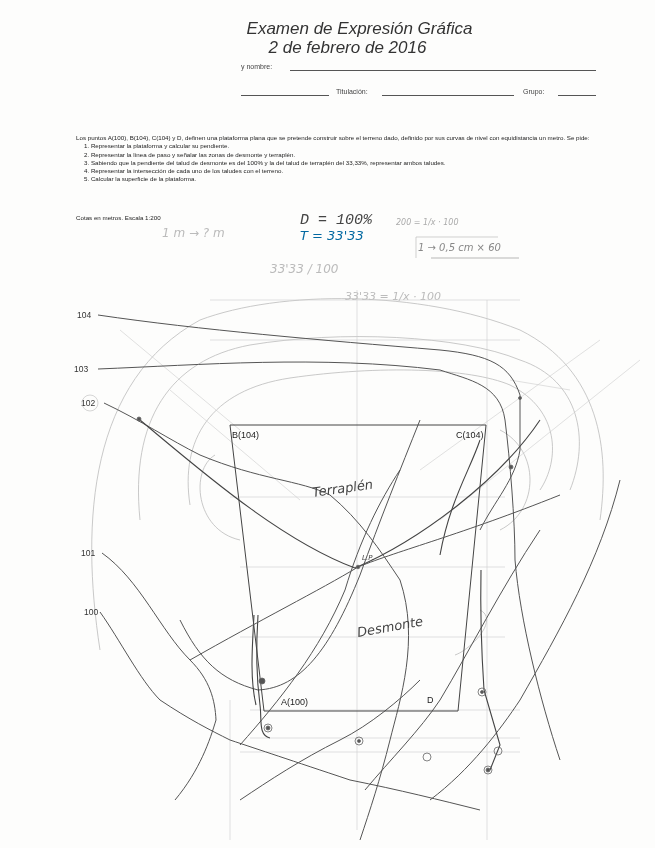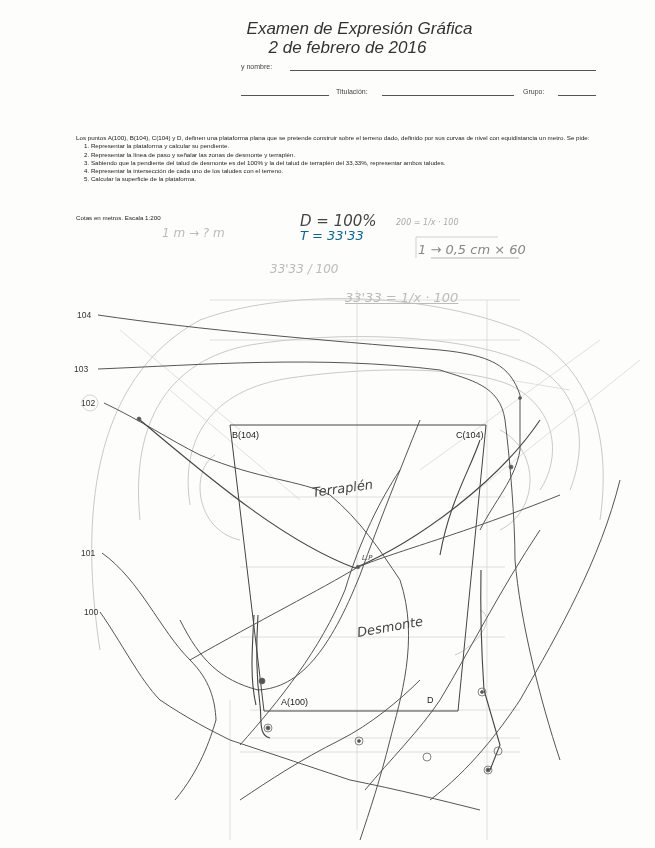--- a/index.html
+++ b/index.html
@@ -41,27 +41,27 @@
     <div style="padding-left:8px;">
       <div>1. Representar la plataforma y calcular su pendiente.</div>
       <div>2. Representar la línea de paso y señalar las zonas de desmonte y terraplén.</div>
       <div>3. Sabiendo que la pendiente del talud de desmonte es del 100% y la del talud de terraplén del 33,33%, representar ambos taludes.</div>
       <div>4. Representar la intersección de cada uno de los taludes con el terreno.</div>
       <div>5. Calcular la superficie de la plataforma.</div>
     </div>
   </div>
   <div class="cotas">Cotas en metros. Escala 1:200</div>
 
-  <div class="hand" style="left:300px;top:212px;font-size:15px;color:#444;">D = 100%</div>
+  <div class="hand" style="left:300px;top:212px;font-size:15px;color:#444;font-family:Liberation Mono, monospace;">D = 100%</div>
   <div class="hand" style="left:300px;top:228px;font-size:13px;color:#0369a1;">T = 33'33</div>
   <div class="hand" style="left:396px;top:218px;font-size:8px;color:#aaa;">200 = 1/x · 100</div>
-  <div class="hand" style="left:418px;top:242px;font-size:13px;color:#888;">1 → 0,5 cm × 60</div>
+  <div class="hand" style="left:418px;top:242px;font-size:10px;color:#888;">1 → 0,5 cm × 60</div>
   <div class="hand" style="left:162px;top:226px;font-size:12px;color:#bbb;">1 m → ? m</div>
   <div class="hand" style="left:270px;top:262px;font-size:12px;color:#bbb;">33'33 / 100</div>
-  <div class="hand" style="left:345px;top:290px;font-size:13px;color:#bbb;text-decoration:underline;">33'33 = 1/x · 100</div>
+  <div class="hand" style="left:345px;top:290px;font-size:11px;color:#bbb;">33'33 = 1/x · 100</div>
 
   <svg class="drawing" viewBox="0 0 655 848">
 
     <path d="M416 237 L416 258 M416 237 L498 237" stroke="#bbb" stroke-width="0.7" fill="none"></path>
     <line x1="431" y1="258" x2="519" y2="258" stroke="#999" stroke-width="0.7"></line>
 
     <g stroke="#bbb" stroke-width="0.8" fill="none">
       <path d="M100 650 C 80 520, 90 380, 200 320 C 280 290, 420 290, 520 330 C 600 370, 610 450, 600 520"></path>
       <path d="M140 520 C 130 420, 170 360, 250 345 C 340 330, 460 335, 520 360 C 580 380, 590 440, 570 490"></path>
       <path d="M190 505 C 180 440, 210 390, 290 378 C 380 365, 470 368, 510 385 C 560 410, 560 460, 540 490"></path>

